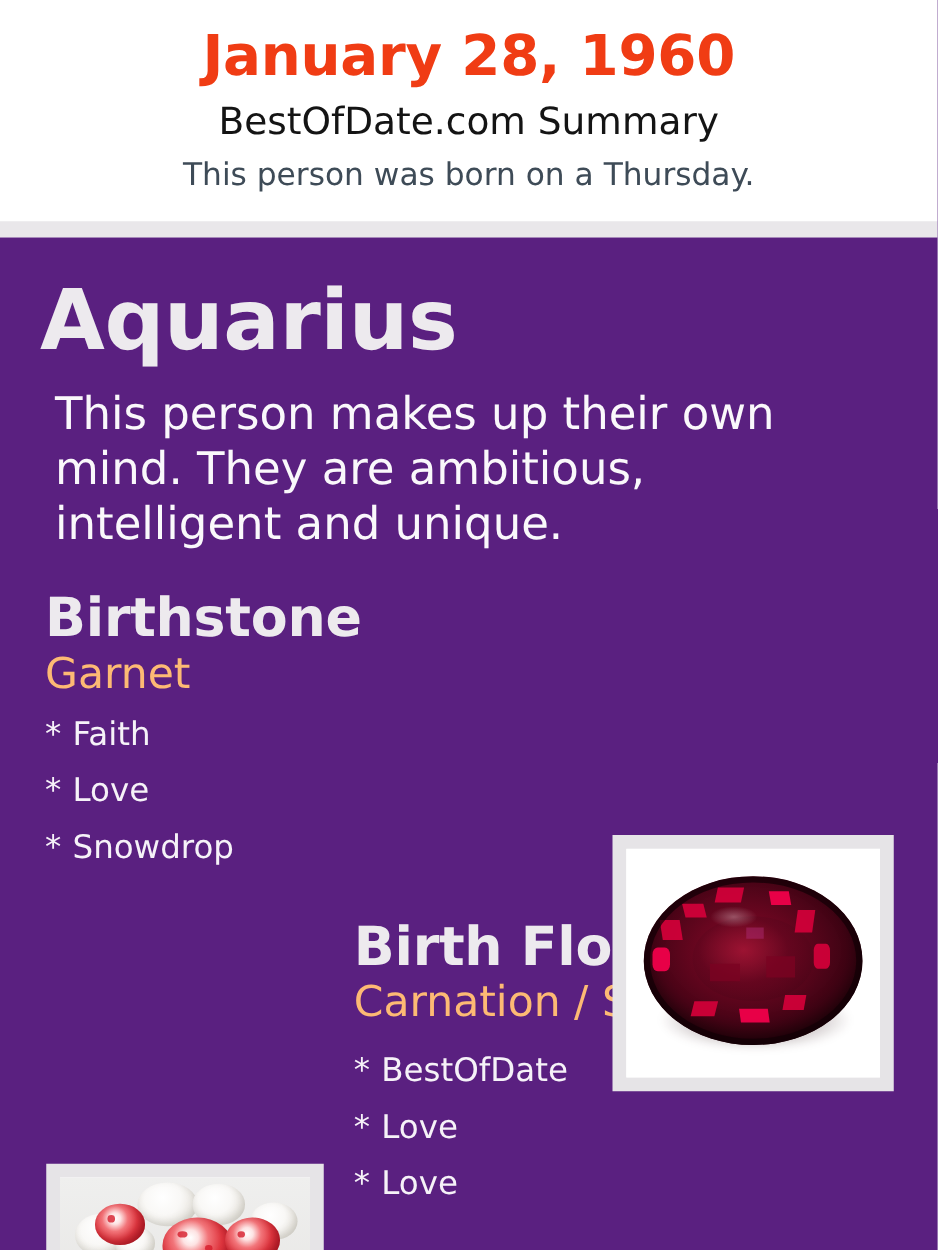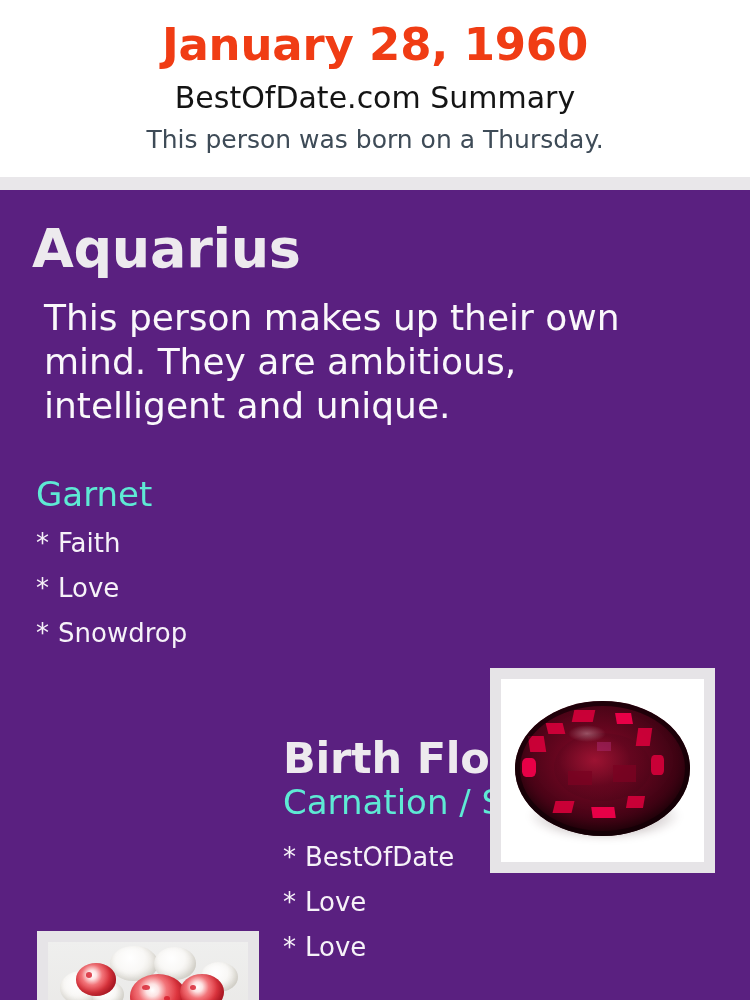--- a/index.html
+++ b/index.html
@@ -82,21 +82,21 @@
 
   
   .zodiac {
     position: absolute;
     left: 32px;
     top: 30px;
     width: 660px;
   }
   .zodiac-name {
     margin: 0;
-    font-size: 54px;
+    font-size: 67px;
     font-weight: 700;
     color: #EDEAEE;
     line-height: 1.08;
     letter-spacing: -0.3px;
   }
   .zodiac-desc {
     margin: 12px;
     padding-top: 6px;
     font-size: 36px;
     font-weight: 400;
@@ -117,21 +117,21 @@
     font-weight: 700;
     color: #EDEAEE;
     line-height: 1.05;
     letter-spacing: -0.2px;
   }
   .section-subheading {
     margin: 0;
     padding-top: 2px;
     font-size: 34px;
     font-weight: 400;
-    color: #5eead4;
+    color: #fdba74;
     line-height: 1.12;
   }
   .trait-list {
     list-style: none;
     margin: 0;
     padding: 8px 0 0 0;
   }
   .trait-list li {
     font-size: 26px;
     font-weight: 400;
@@ -294,20 +294,21 @@
   <div class="header-divider"></div>
 
   <div class="body-panel">
 
     <div class="zodiac">
       <h2 class="zodiac-name">Aquarius</h2>
       <p class="zodiac-desc">This person makes up their own mind. They are ambitious, intelligent and unique.</p>
     </div>
 
     <div class="birthstone">
+      <h2 class="section-heading">Birthstone</h2>
       <div class="section-subheading">Garnet</div>
       <ul class="trait-list">
         <li>
           <span class="trait-bullet">*</span><span>Faith</span>
         </li>
         <li>
           <span class="trait-bullet">*</span><span>Love</span>
         </li>
         <li>
           <span class="trait-bullet">*</span><span>Snowdrop</span>

